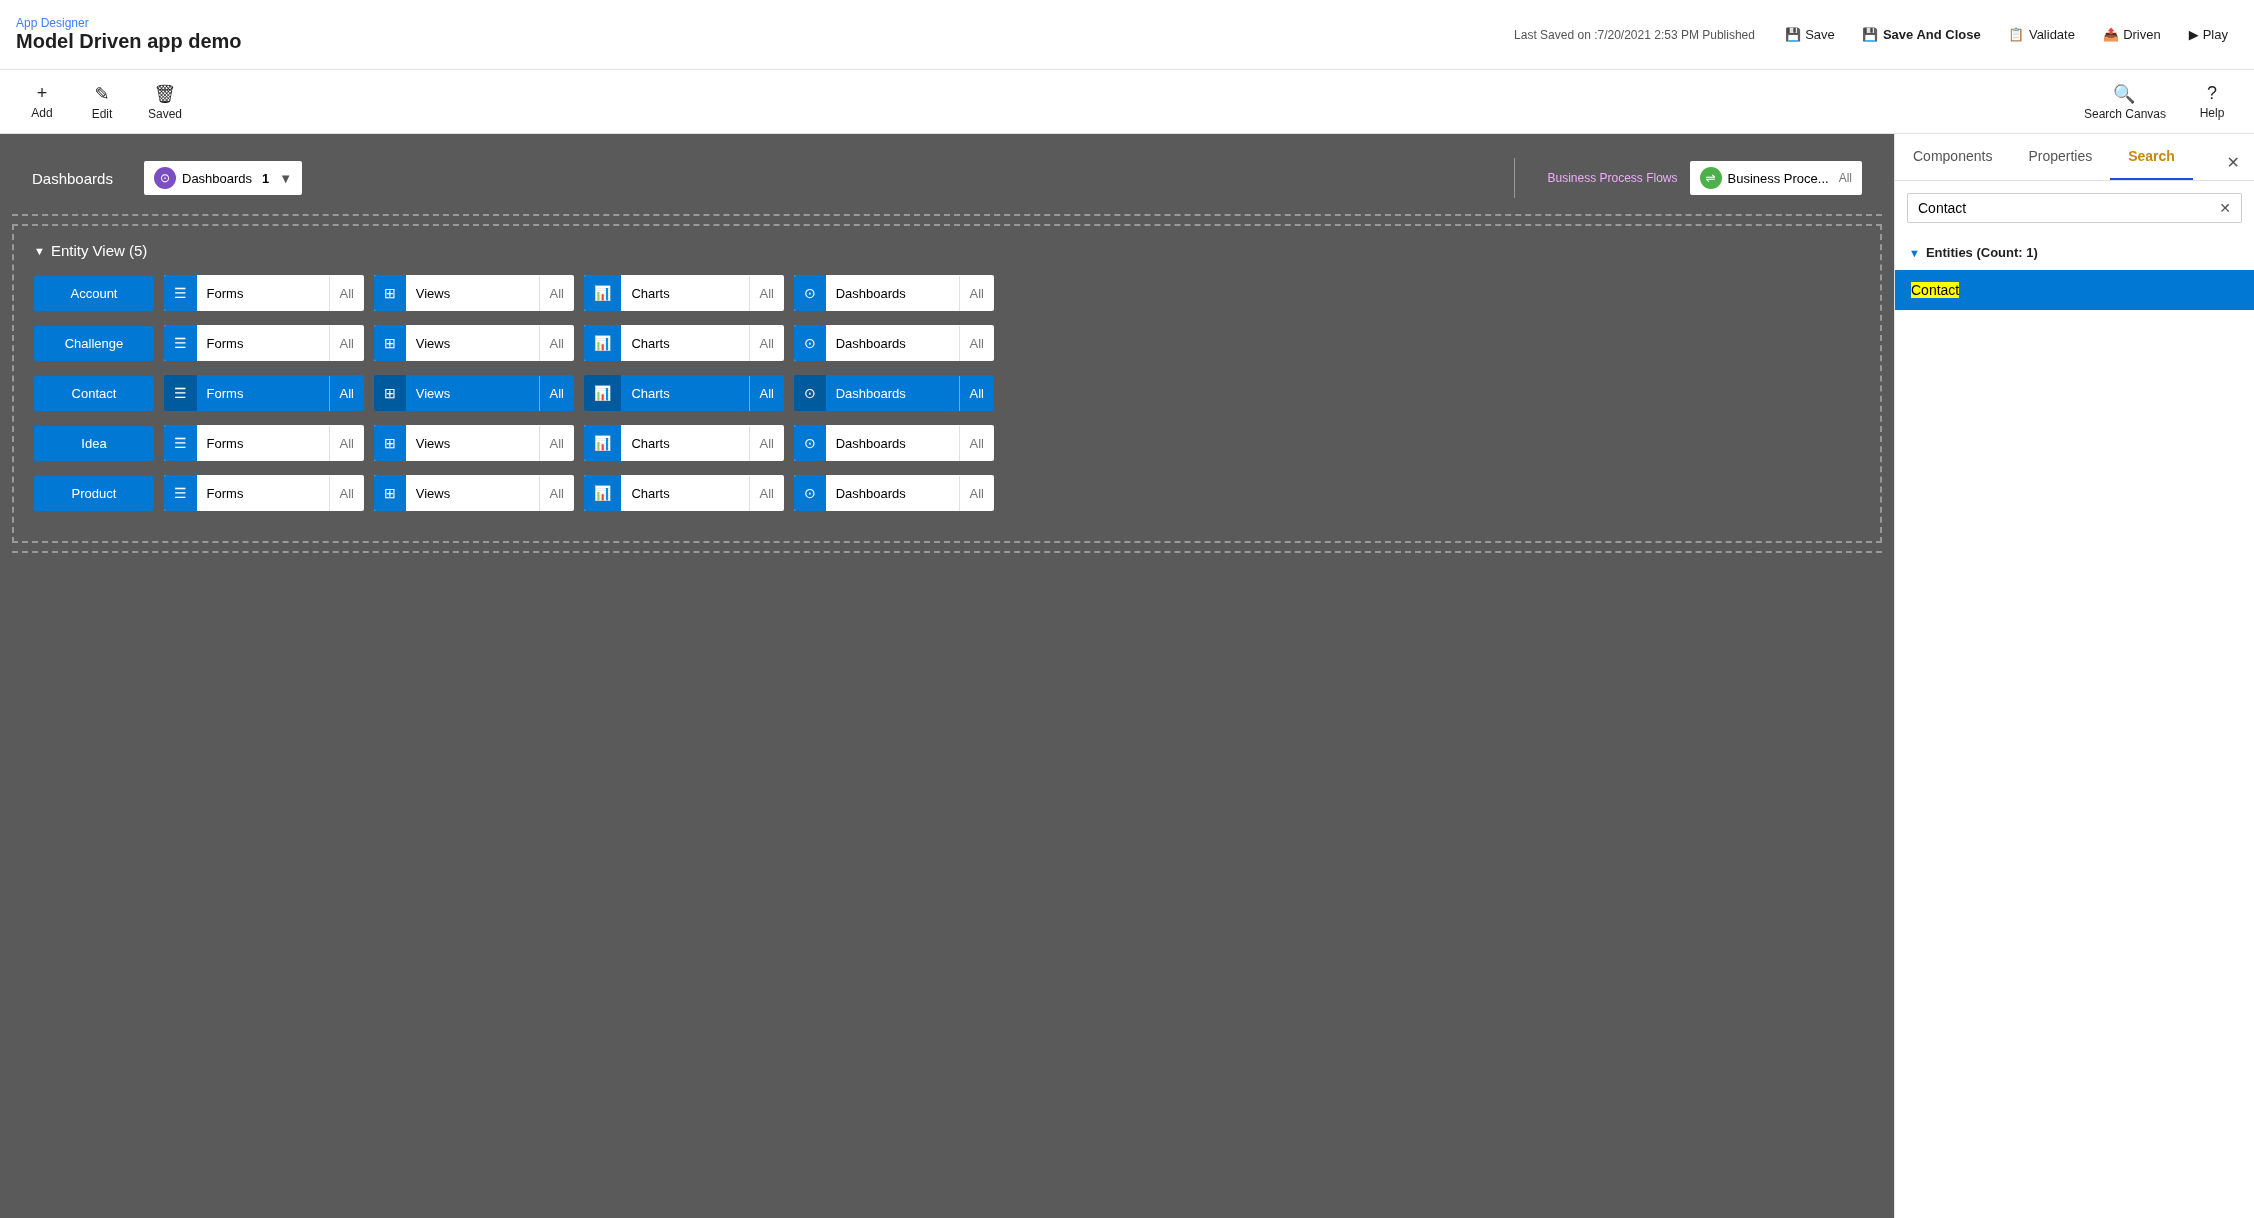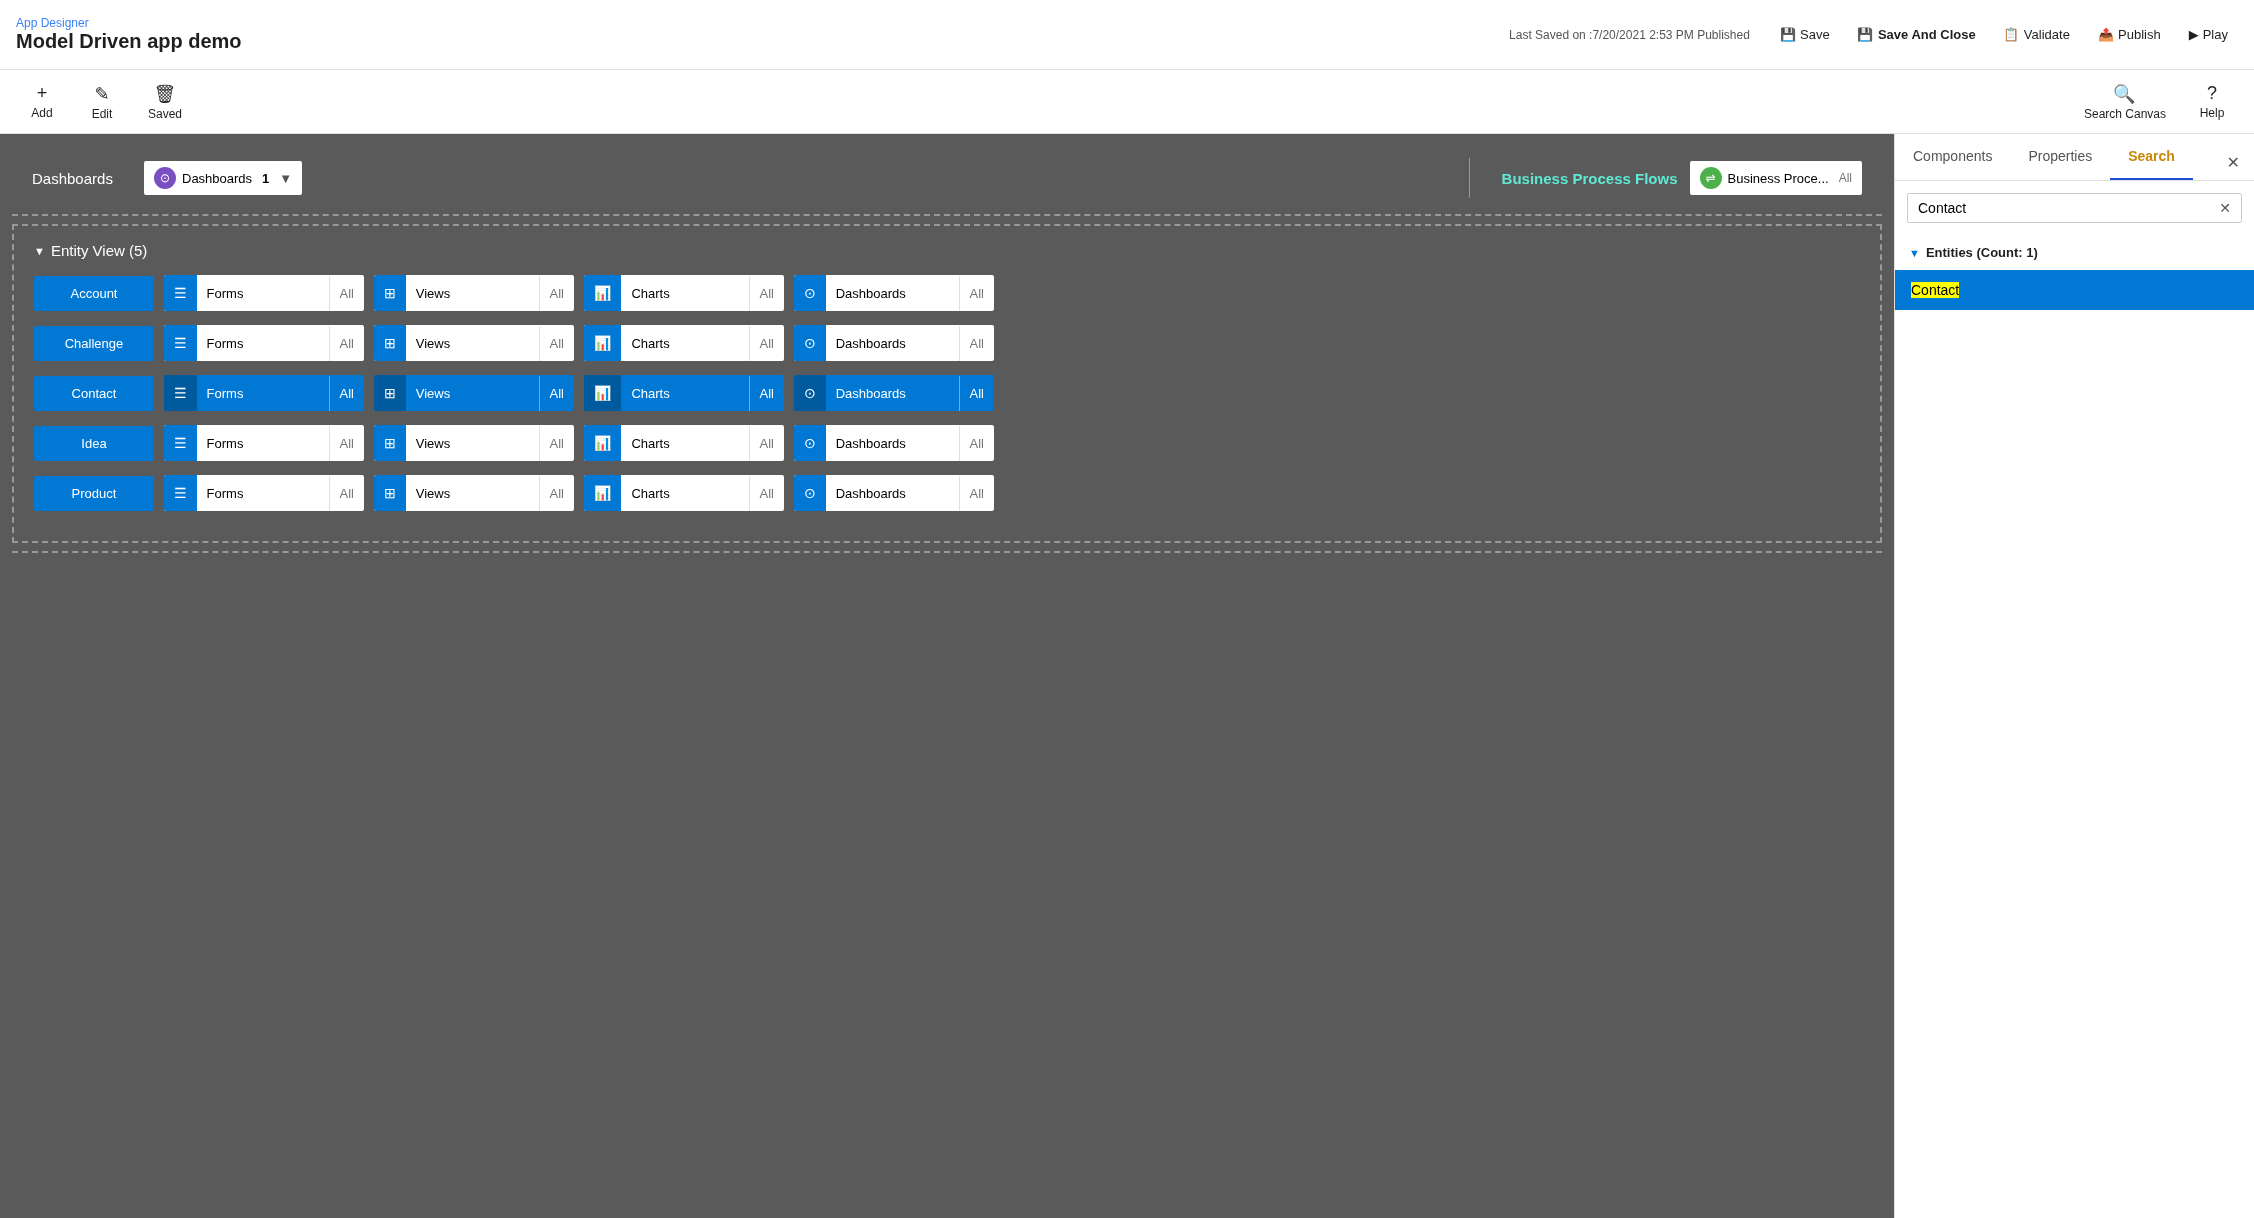--- a/index.html
+++ b/index.html
@@ -68,21 +68,21 @@
     }
     .dashboards-label { color: #fff; font-size: 15px; min-width: 100px; }
     .dashboard-pill {
       display: flex; align-items: center; gap: 6px;
       background: #fff; border-radius: 2px; padding: 6px 10px;
       font-size: 13px;
     }
     .dashboard-pill .pill-icon { background: #7a4fc1; color: #fff; border-radius: 50%; width: 22px; height: 22px; display: flex; align-items: center; justify-content: center; font-size: 12px; }
     .dashboard-pill .pill-count { font-weight: 600; margin: 0 4px; }
     .dashboard-pill .pill-arrow { cursor: pointer; color: #555; }
-    .bpf-label { color: #5eead4; font-size: 15px; font-weight: bold; }
+    .bpf-label { color: #f0abfc; font-size: 12px; }
     .bpf-pill { display: flex; align-items: center; gap: 6px; background: #fff; border-radius: 2px; padding: 6px 10px; font-size: 13px; }
     .bpf-pill .bpf-icon { background: #4db04a; border-radius: 50%; width: 22px; height: 22px; display: flex; align-items: center; justify-content: center; color: #fff; font-size: 12px; }
     .bpf-pill .bpf-all { font-size: 12px; color: #777; margin-left: 4px; }
     .entity-header { display: flex; align-items: center; gap: 6px; color: #fff; font-size: 15px; margin-bottom: 16px; }
     .entity-header .arrow { font-size: 11px; }
 
     
     .entity-row {
       display: flex;
       align-items: flex-end;
@@ -212,21 +212,21 @@
     <button class="top-bar-btn save-and-close-btn">
       <span>💾</span>
       <span>Save And Close</span>
     </button>
     <button class="top-bar-btn">
       <span>📋</span>
       <span>Validate</span>
     </button>
     <button class="top-bar-btn">
       <span>📤</span>
-      <span>Publish</span>
+      <span>Driven</span>
     </button>
     <button class="top-bar-btn">
       <span>▶</span>
       <span>Play</span>
     </button>
   </div>
 </div>
 
 <div class="toolbar">
   <button class="toolbar-btn">

